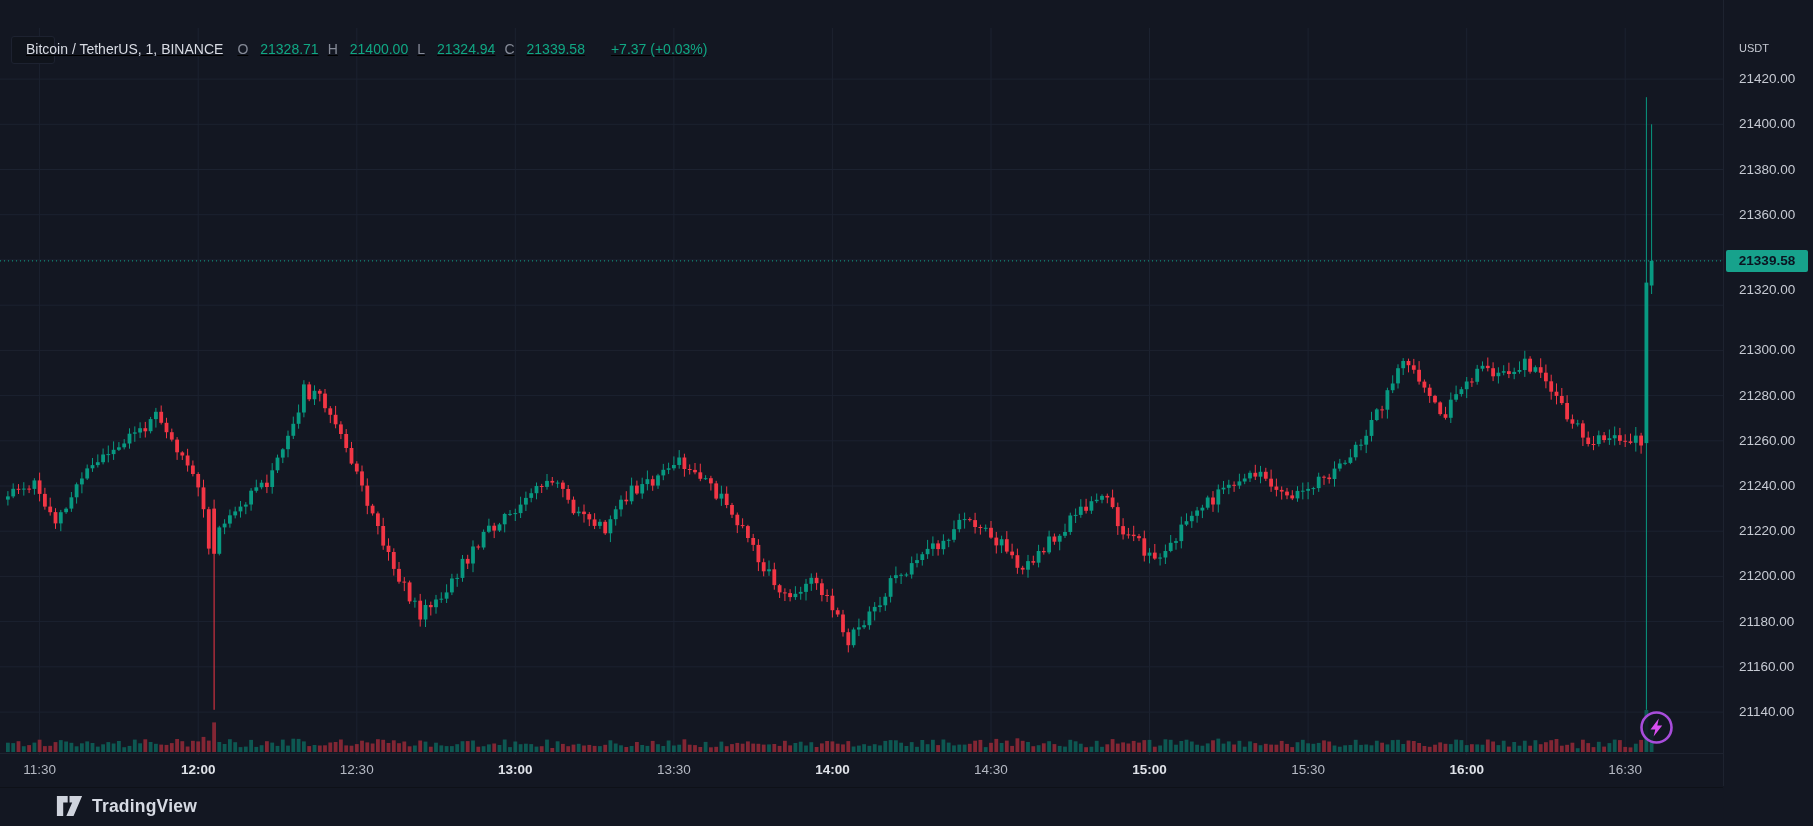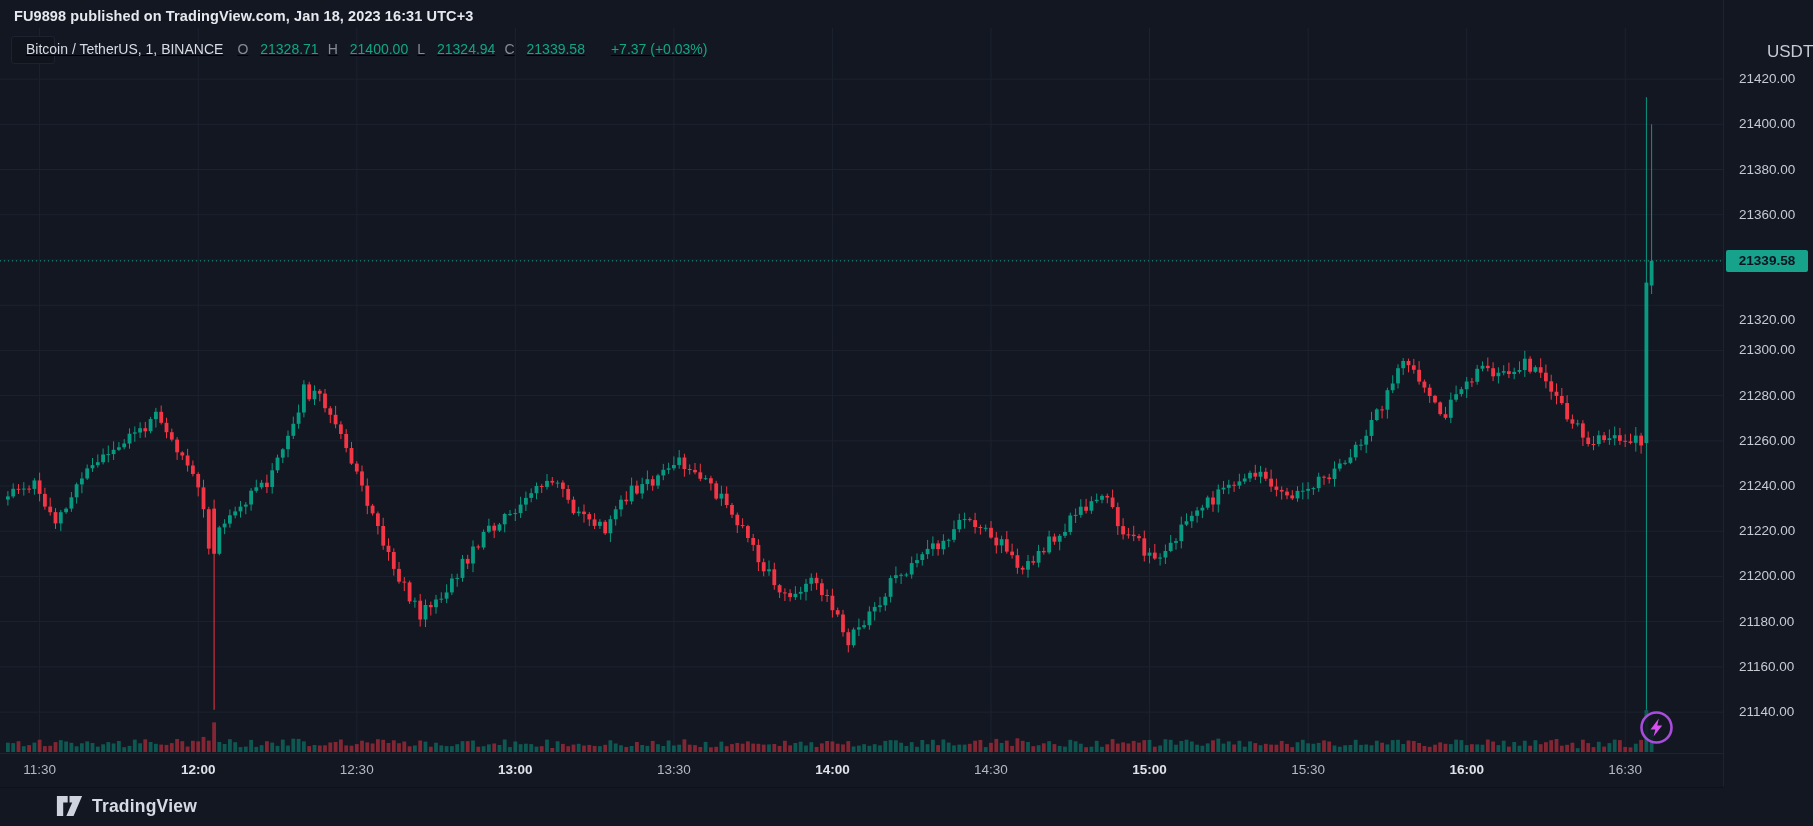--- a/index.html
+++ b/index.html
@@ -26,21 +26,21 @@
   .ohlc-pair{margin-right:9px;}
   .ohlc-letter{color:#868b98;}
   .ohlc-value{color:#10a884;padding-left:12px;}
   .ohlc-change{color:#10a884; margin-left:17px;}
   .chart-svg{position:absolute; left:0; top:0; z-index:1;}
   .price-axis{
     position:absolute; left:1723px; top:0; width:90px; height:786px;
     border-left:1px solid #1e2330; z-index:4;
   }
   .axis-currency{
-    position:absolute; left:15px; top:42px; font-size:17px; color:#c6cad3;margin-left:28px;
+    position:absolute; left:15px; top:42px; font-size:11px; color:#c6cad3;
   }
   .price-tick{
     position:absolute; left:15px; font-size:13.5px; color:#c6cad3; line-height:16px;
   }
   .price-badge{
     position:absolute; left:2px; width:82px; height:22px; border-radius:2px;
     display:flex; align-items:center; justify-content:center;
     font-size:13.5px; font-weight:700; color:#0b1320; z-index:5;
   }
   .time-axis{
@@ -58,21 +58,20 @@
     display:flex; align-items:center; z-index:6;padding-left:43px;
   }
   .footer-logo{margin-right:9px;}
   .footer-brand{font-size:17.5px; font-weight:600; color:#d6dae3; letter-spacing:.2px;}
 </style>
 </head>
 <body>
 
 <div class="screenshot">
 
-  <div class="publish-header">FU9898 published on TradingView.com, Jan 18, 2023 16:31 UTC+3</div>
 
   <div class="legend-row">
     <div class="symbol-box"></div>
     <div class="legend-text">
       <span class="symbol-title">Bitcoin / TetherUS, 1, BINANCE</span>
       <span class="ohlc-pair"><span class="ohlc-letter">O</span><span class="ohlc-value">21328.71</span></span>
       <span class="ohlc-pair"><span class="ohlc-letter">H</span><span class="ohlc-value">21400.00</span></span>
       <span class="ohlc-pair"><span class="ohlc-letter">L</span><span class="ohlc-value">21324.94</span></span>
       <span class="ohlc-pair"><span class="ohlc-letter">C</span><span class="ohlc-value">21339.58</span></span>
       <span class="ohlc-change">+7.37 (+0.03%)</span>
@@ -1050,21 +1049,21 @@
     <div class="price-badge" id="price-badge" style="top: 249.904px; background: rgb(23, 162, 140);">21339.58</div>
   <div class="price-tick" style="top: 704.051px;">21140.00</div>
       <div class="price-tick" style="top: 658.841px;">21160.00</div>
       <div class="price-tick" style="top: 613.632px;">21180.00</div>
       <div class="price-tick" style="top: 568.422px;">21200.00</div>
       <div class="price-tick" style="top: 523.213px;">21220.00</div>
       <div class="price-tick" style="top: 478.003px;">21240.00</div>
       <div class="price-tick" style="top: 432.793px;">21260.00</div>
       <div class="price-tick" style="top: 387.584px;">21280.00</div>
       <div class="price-tick" style="top: 342.374px;">21300.00</div>
-      <div class="price-tick" style="top: 312px;">21320.00</div>
+      <div class="price-tick" style="top: 282px;">21320.00</div>
       <div class="price-tick" style="top: 206.746px;">21360.00</div>
       <div class="price-tick" style="top: 161.536px;">21380.00</div>
       <div class="price-tick" style="top: 116.326px;">21400.00</div>
       <div class="price-tick" style="top: 71.1168px;">21420.00</div>
     </div>
 
   <div class="time-axis" id="time-axis">
       <div class="time-tick" style="left: 39.6396px;">11:30</div>
       <div class="time-tick hour" style="left: 198.198px;">12:00</div>
       <div class="time-tick" style="left: 356.756px;">12:30</div>

